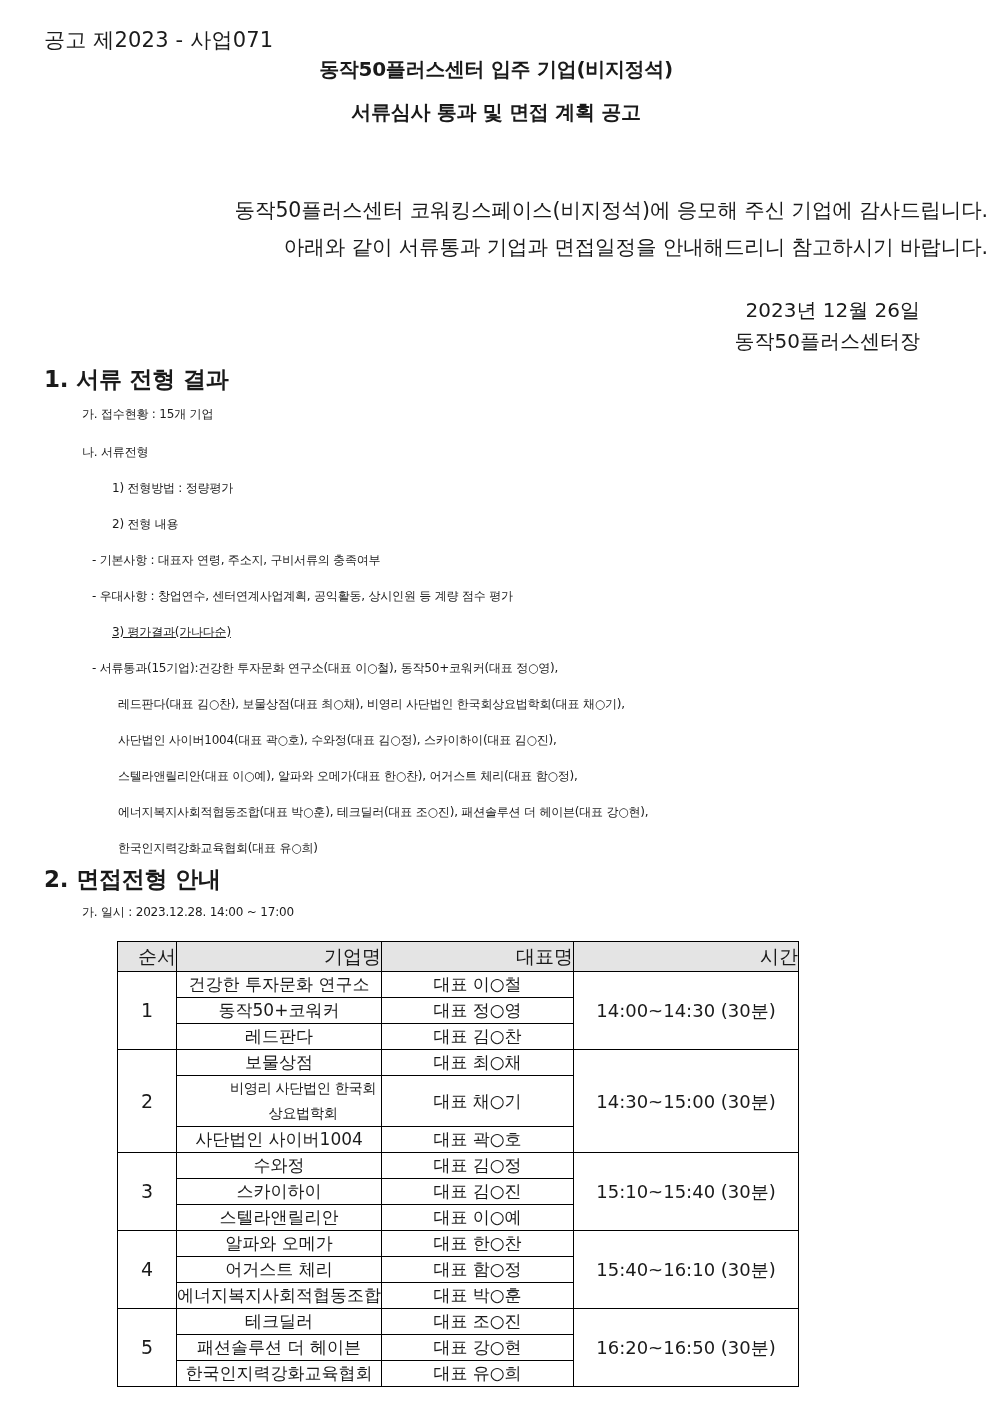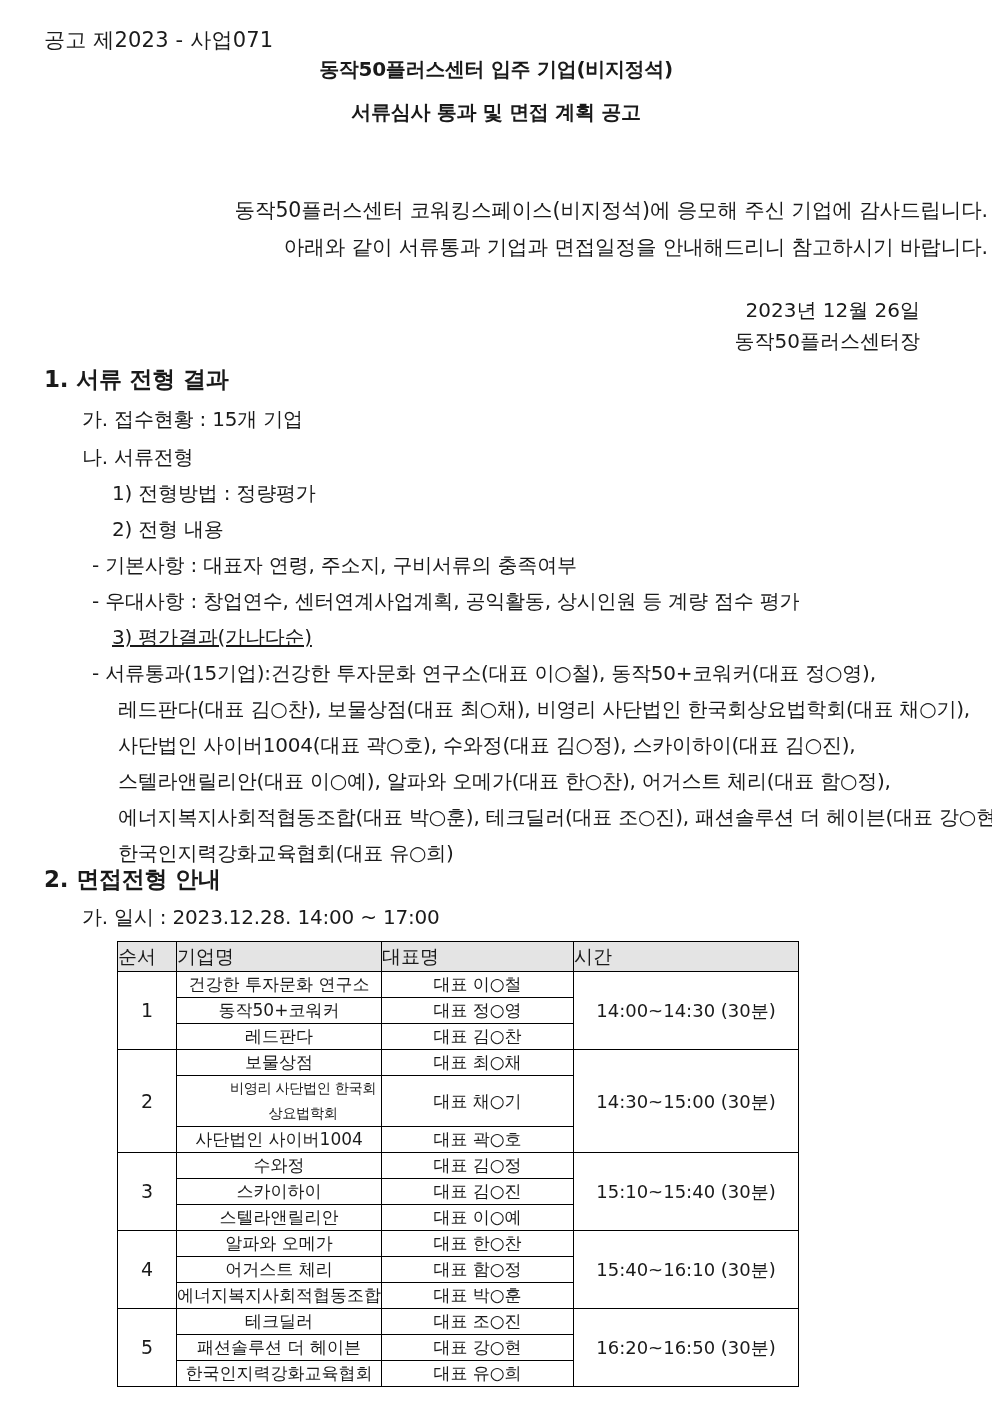--- a/index.html
+++ b/index.html
@@ -79,21 +79,21 @@
     left: 44px;
     font-size: 23px;
     font-weight: bold;
     letter-spacing: -0.2px;
     white-space: nowrap;
   }
 
   
   .line {
     position: absolute;
-    font-size: 20px;
+    font-size: 12px;
     letter-spacing: -0.2px;
     white-space: nowrap;
   }
   .ind1 { left: 82px; }   
   .ind2 { left: 112px; }  
   .ind3 { left: 92px; }   
   .ind4 { left: 118px; }  
 
   
   .tbl-wrap {
@@ -111,21 +111,21 @@
     border: 1px solid #000000;
     padding: 0;
     height: 25px;
     line-height: 25px;
     box-sizing: border-box;
     text-align: center;
   }
   table.schedule thead th {
     background: #e4e4e4;
     font-weight: normal;
-    text-align: left;
+    text-align: right;
     font-size: 19px;
     height: 29px;
     line-height: 29px;
   }
   td.c-order {
     width: 59px;
     text-align: center;
     font-size: 19px;
     vertical-align: middle;
   }

